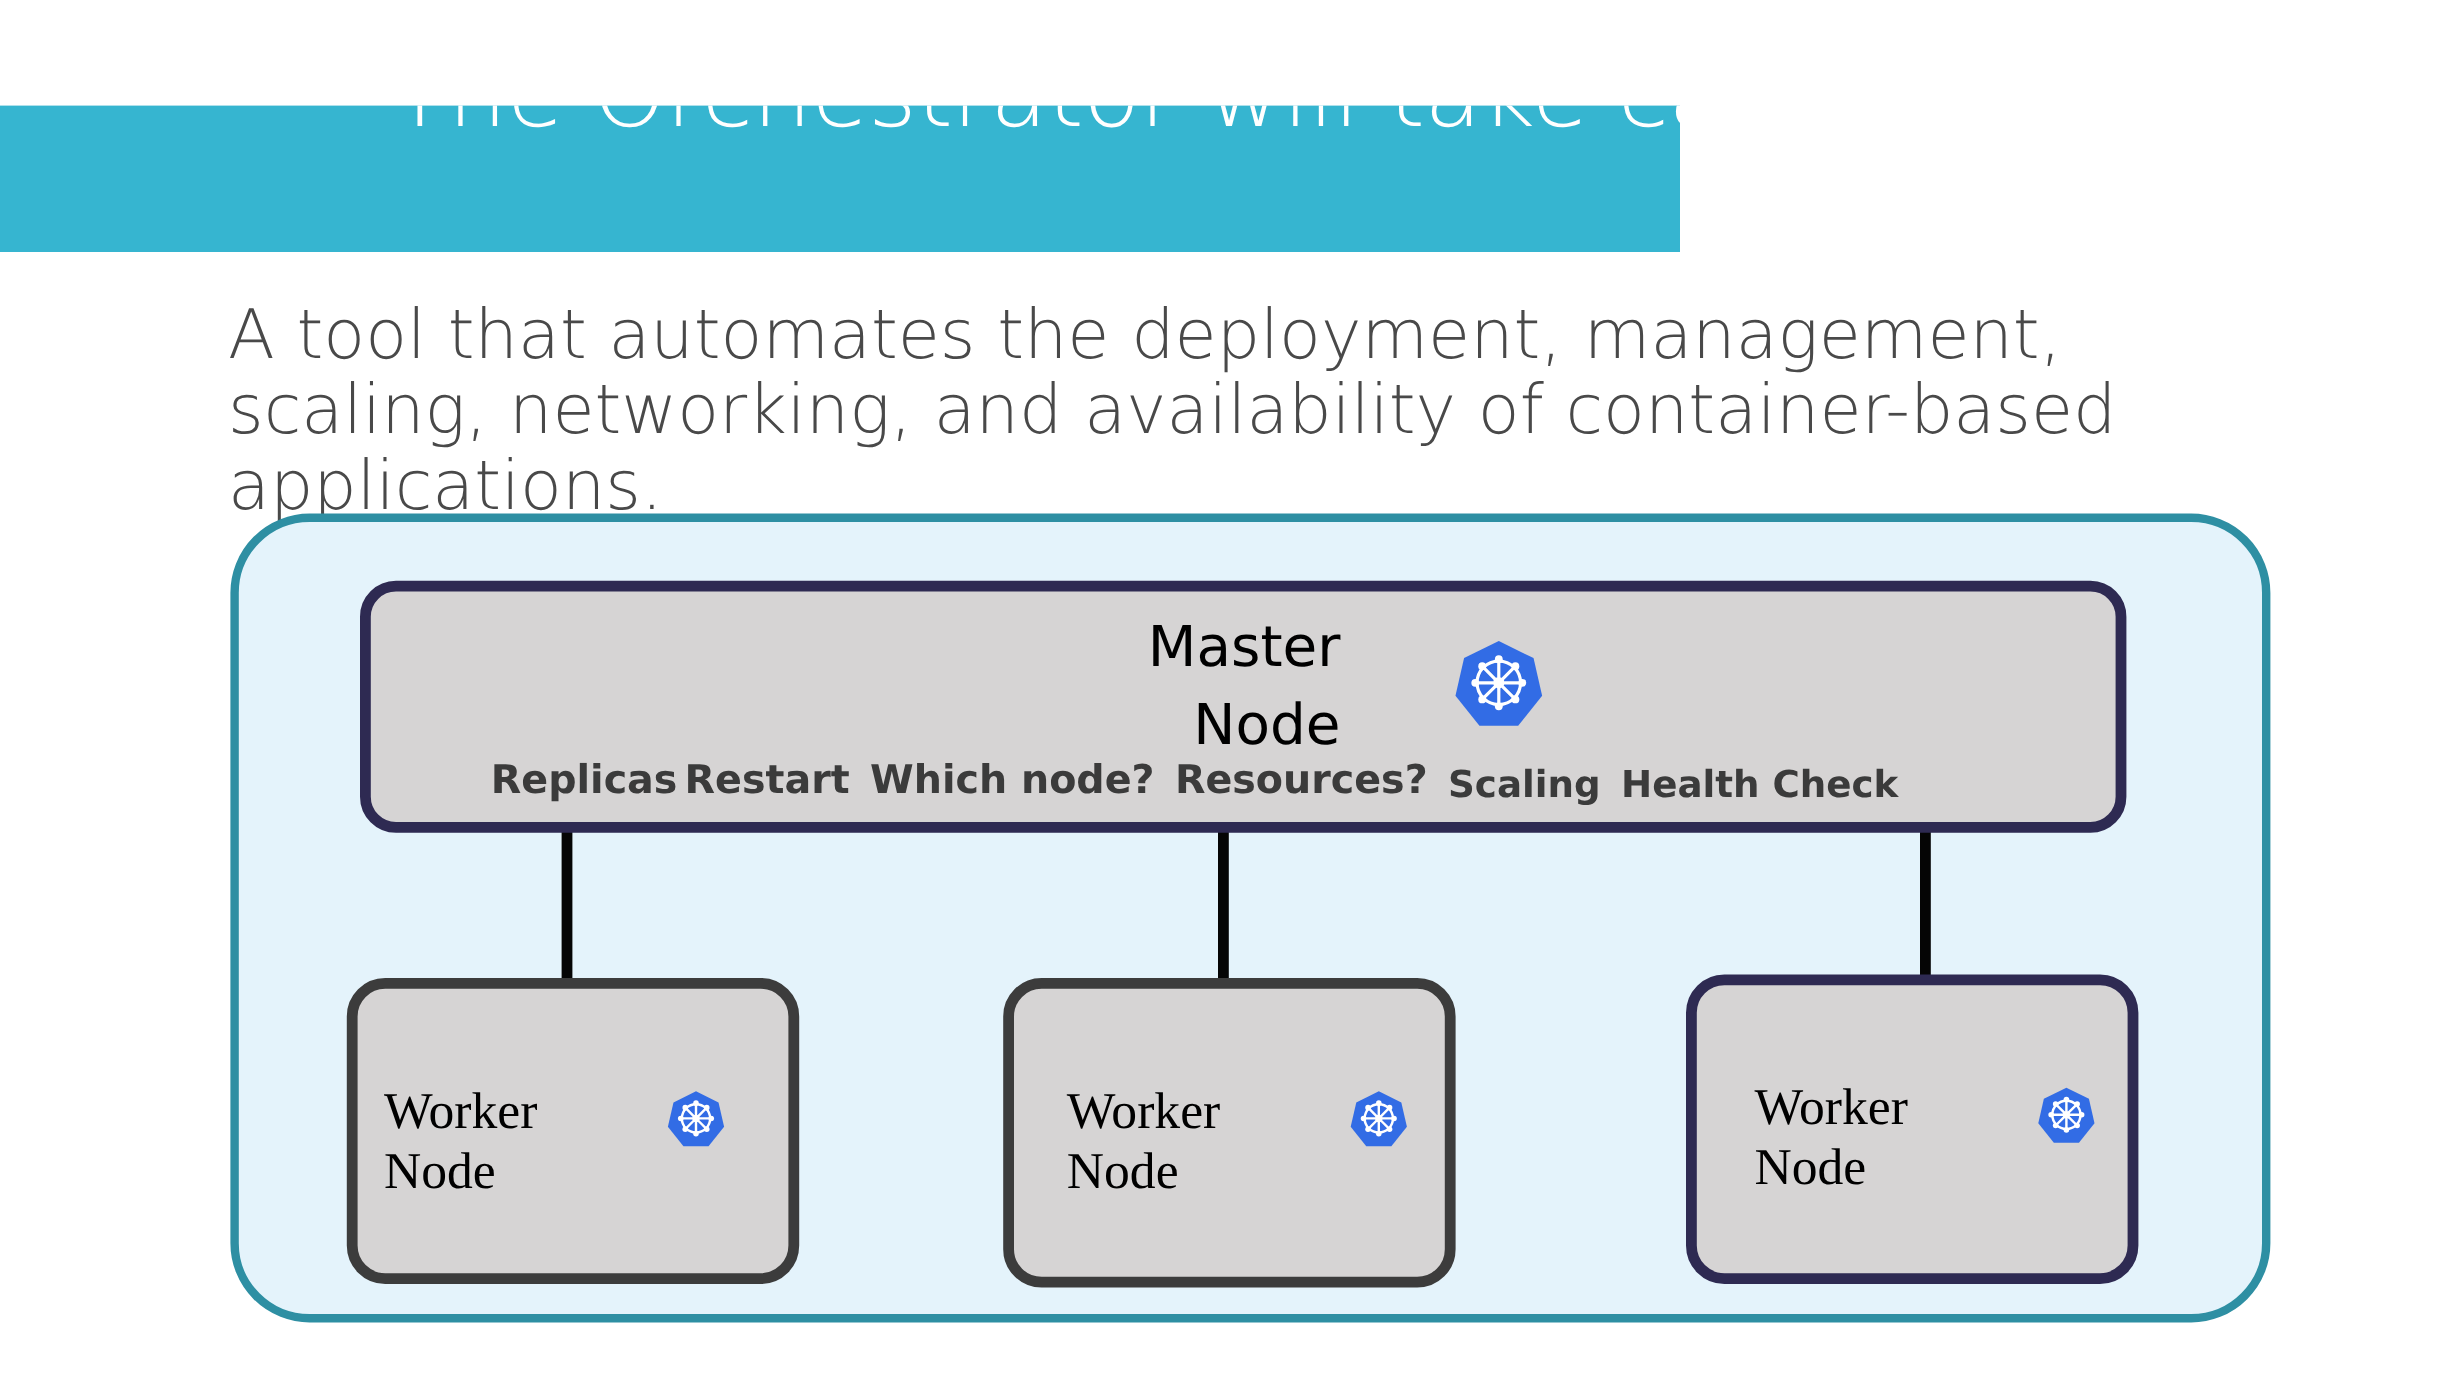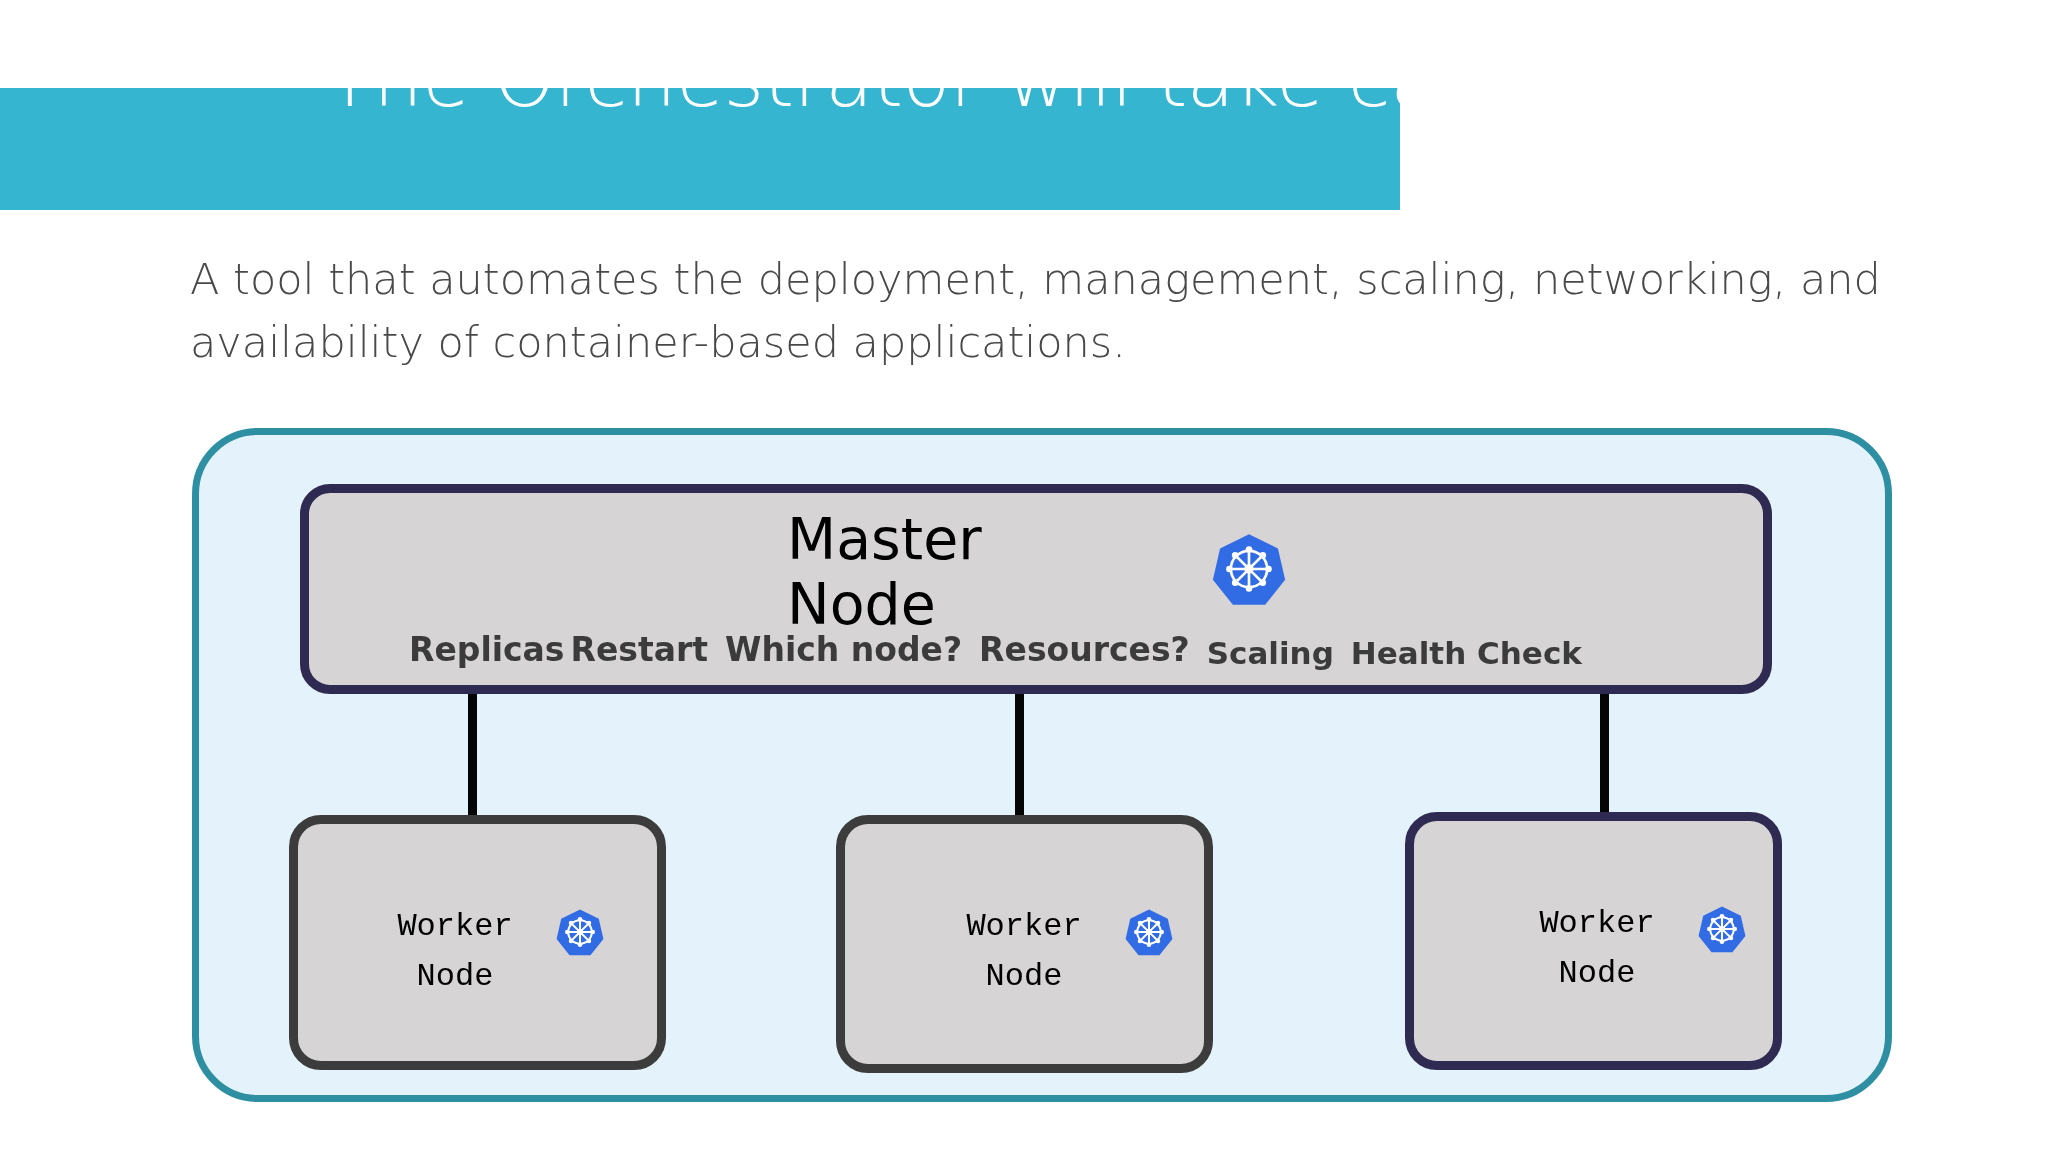--- a/index.html
+++ b/index.html
@@ -42,21 +42,21 @@
 
   
   #subtitle {
     position: absolute;
     left: 190px;
     top: 248px;
     width: 1750px;
     color: #494949;
     font-family: "DejaVu Sans", sans-serif;
     font-weight: 300;
-    font-size: 43px;
+    font-size: 57px;
     line-height: 63px;
   }
 
   
   #cluster-container {
     position: absolute;
     left: 192px;
     top: 428px;
     width: 1700px;
     height: 674px;
@@ -76,25 +76,25 @@
     background: #D6D4D4;
     border: 9px solid #2E2A52;
     border-radius: 30px;
     box-sizing: border-box;
   }
   #master-title {
     position: absolute;
     left: 478px;
     top: 14px;
     width: 330px;
-    text-align: left;
+    text-align: right;
     color: #000000;
     font-family: "DejaVu Sans", sans-serif;
     font-weight: 400;
-    font-size: 57px;
+    font-size: 47px;
     line-height: 65px;
   }
   #master-labels {
     position: absolute;
     left: 100px;
     top: 138px;
     width: 1280px;
     color: #3B3B3B;
     font-family: "DejaVu Sans", sans-serif;
     font-weight: 700;
@@ -124,25 +124,25 @@
 
   
   .worker-node {
     position: absolute;
     background: #D6D4D4;
     box-sizing: border-box;
     border-radius: 32px;
   }
   .worker-label {
     position: absolute;
-    text-align: center;
+    text-align: left;
     color: #000000;
-    font-family: Liberation Mono, monospace;
+    font-family: Liberation Serif, serif;
     font-weight: 400;
-    font-size: 32px;
+    font-size: 43px;
     line-height: 50px;
   }
 
   #worker-node-0 {
     left: 289px; top: 815px; width: 377px; height: 255px;
     border: 9px solid #3C3C3C;
   }
   #worker-node-0 .worker-label { left: 22px; top: 78px; width: 270px; }
   #worker-node-0 .worker-k8s { left: 258px; top: 84px; }
 

